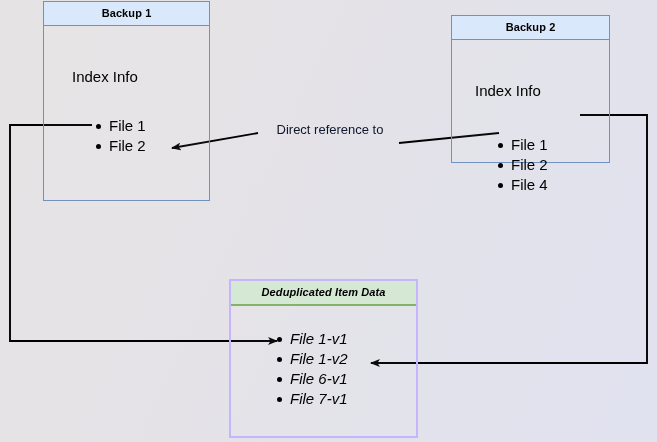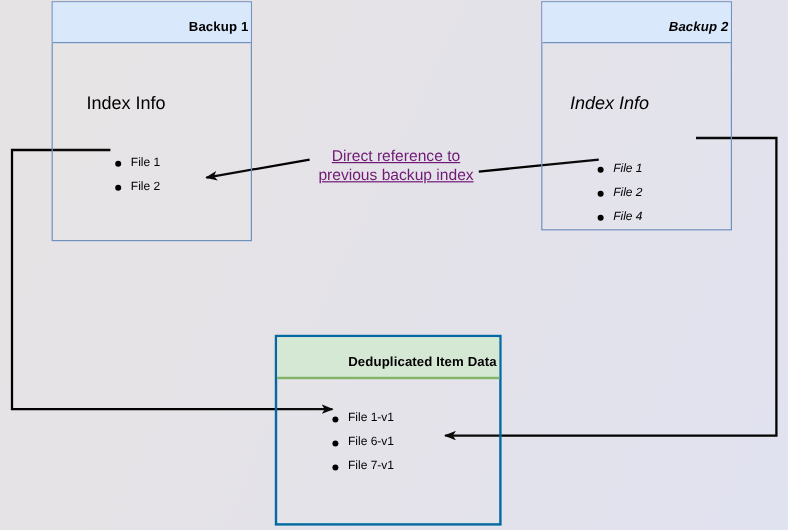--- a/index.html
+++ b/index.html
@@ -33,26 +33,26 @@
   
   .box {
     position: absolute;
     box-sizing: border-box;
     display: flex;
     flex-direction: column;
   }
   .box .hdr {
     box-sizing: border-box;
     width: 100%;
-    text-align: right;
+    text-align: center;
     font-size: 11px;
     font-weight: bold;
     color: #000000;
     line-height: 1;
-    padding: 16px 2px 6px;
+    padding: 6px 2px 6px;
     letter-spacing: 0.1px;
   }
   .box .body {
     box-sizing: border-box;
     flex: 1 1 auto;
     width: 100%;
     position: relative;
   }
 
   
@@ -60,22 +60,23 @@
     border: 1.6px solid #7191c0;
     background: rgba(255,255,255,0.04);
   }
   .box.blue .hdr {
     background: #dae8fc;
     border-bottom: 1.6px solid #7191c0;
   }
 
   
   .box.green {
-    border: 2px solid #0369a1;
+    border: 2px solid #c4b5fd;
     background: rgba(255,255,255,0.04);
+    font-style: italic;
   }
   .box.green .hdr {
     background: #d5e8d4;
     border-bottom: 2px solid #82b366;
     font-size: 11px;
   }
 
   
   .index-info {
     position: absolute;
@@ -87,21 +88,21 @@
 
   
   ul.bullets {
     position: absolute;
     margin: 0;
     padding: 0;
     list-style: none;
   }
   ul.bullets li {
     position: relative;
-    font-size: 10px;
+    font-size: 15px;
     line-height: 20px;
     color: #000;
     white-space: nowrap;
     padding-left: 15px;
   }
   ul.bullets li::before {
     content: "";
     position: absolute;
     left: 2px;
     top: 8px;
@@ -109,24 +110,23 @@
     height: 5px;
     border-radius: 50%;
     background: #000;
   }
 
   
   .edge-label {
     position: absolute;
     font-size: 13px;
     line-height: 16px;
-    color: #701a75;
+    color: #0f172a;
     text-align: center;
     white-space: nowrap;
-    text-decoration: underline;
   }
 </style>
 </head>
 <body>
 
 <div id="canvas">
 
   <svg class="svg-layer" viewBox="0 0 657 442" width="657" height="442" xmlns="http://www.w3.org/2000/svg">
     <defs>
       <marker id="arrowR" markerWidth="10" markerHeight="8" refX="9" refY="4" orient="auto" markerUnits="userSpaceOnUse">
@@ -149,41 +149,41 @@
     <div class="hdr">Backup 1</div>
     <div class="body">
       <div class="index-info" style="left:28px; top:43px;">Index Info</div>
       <ul class="bullets" style="left:50px; top:90px;">
         <li>File 1</li>
         <li>File 2</li>
       </ul>
     </div>
   </div>
 
-  <div class="box blue" style="left:451px; top:1px; width:159px; height:191px;font-style:italic;">
+  <div class="box blue" style="left:451px; top:15px; width:159px; height:148px;">
     <div class="hdr">Backup 2</div>
     <div class="body">
       <div class="index-info" style="left:23px; top:43px;">Index Info</div>
       <ul class="bullets" style="left:44px; top:95px;">
         <li>File 1</li>
         <li>File 2</li>
         <li>File 4</li>
       </ul>
     </div>
   </div>
 
   <div class="box green" style="left:229px; top:279px; width:189px; height:159px;">
     <div class="hdr">Deduplicated Item Data</div>
     <div class="body">
       <ul class="bullets" style="left:44px; top:23px;">
         <li>File 1-v1</li>
+        <li>File 1-v2</li>
         <li>File 6-v1</li>
         <li>File 7-v1</li>
       </ul>
     </div>
   </div>
 
   <div class="edge-label" style="left:244px; top:122px; width:172px;">
     <div>Direct reference to</div>
-    <div>previous backup index</div>
   </div>
 
 </div>
 
 </body></html>

